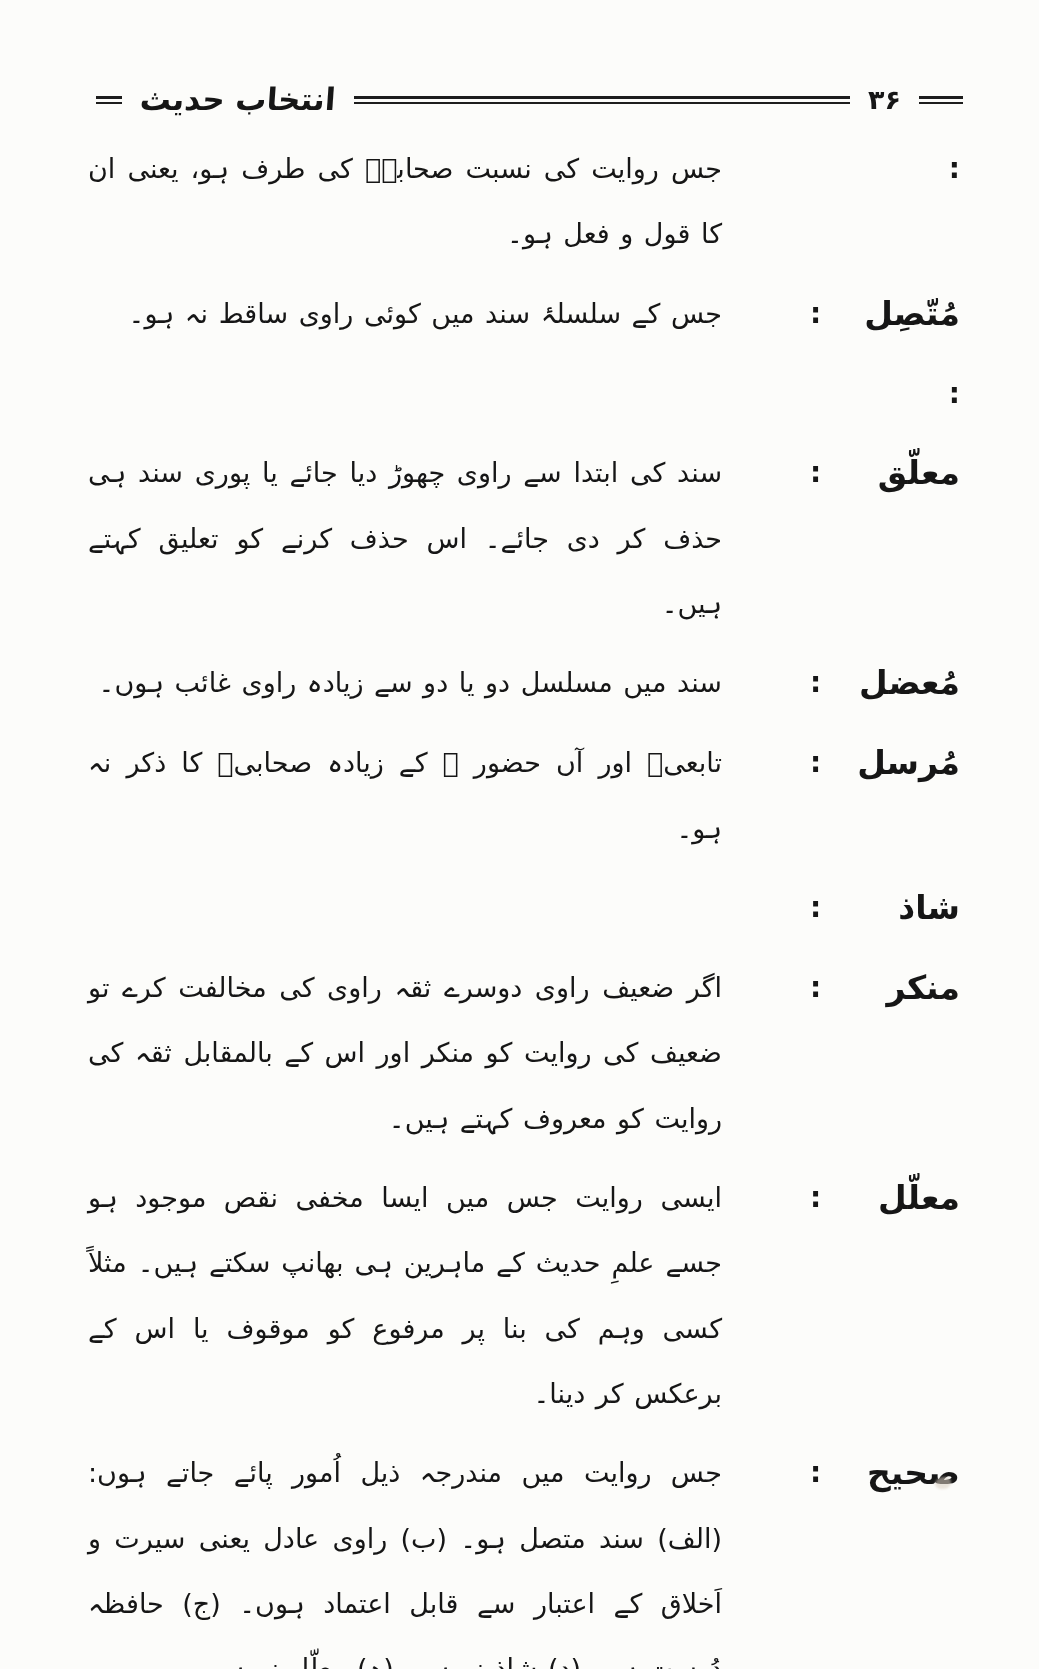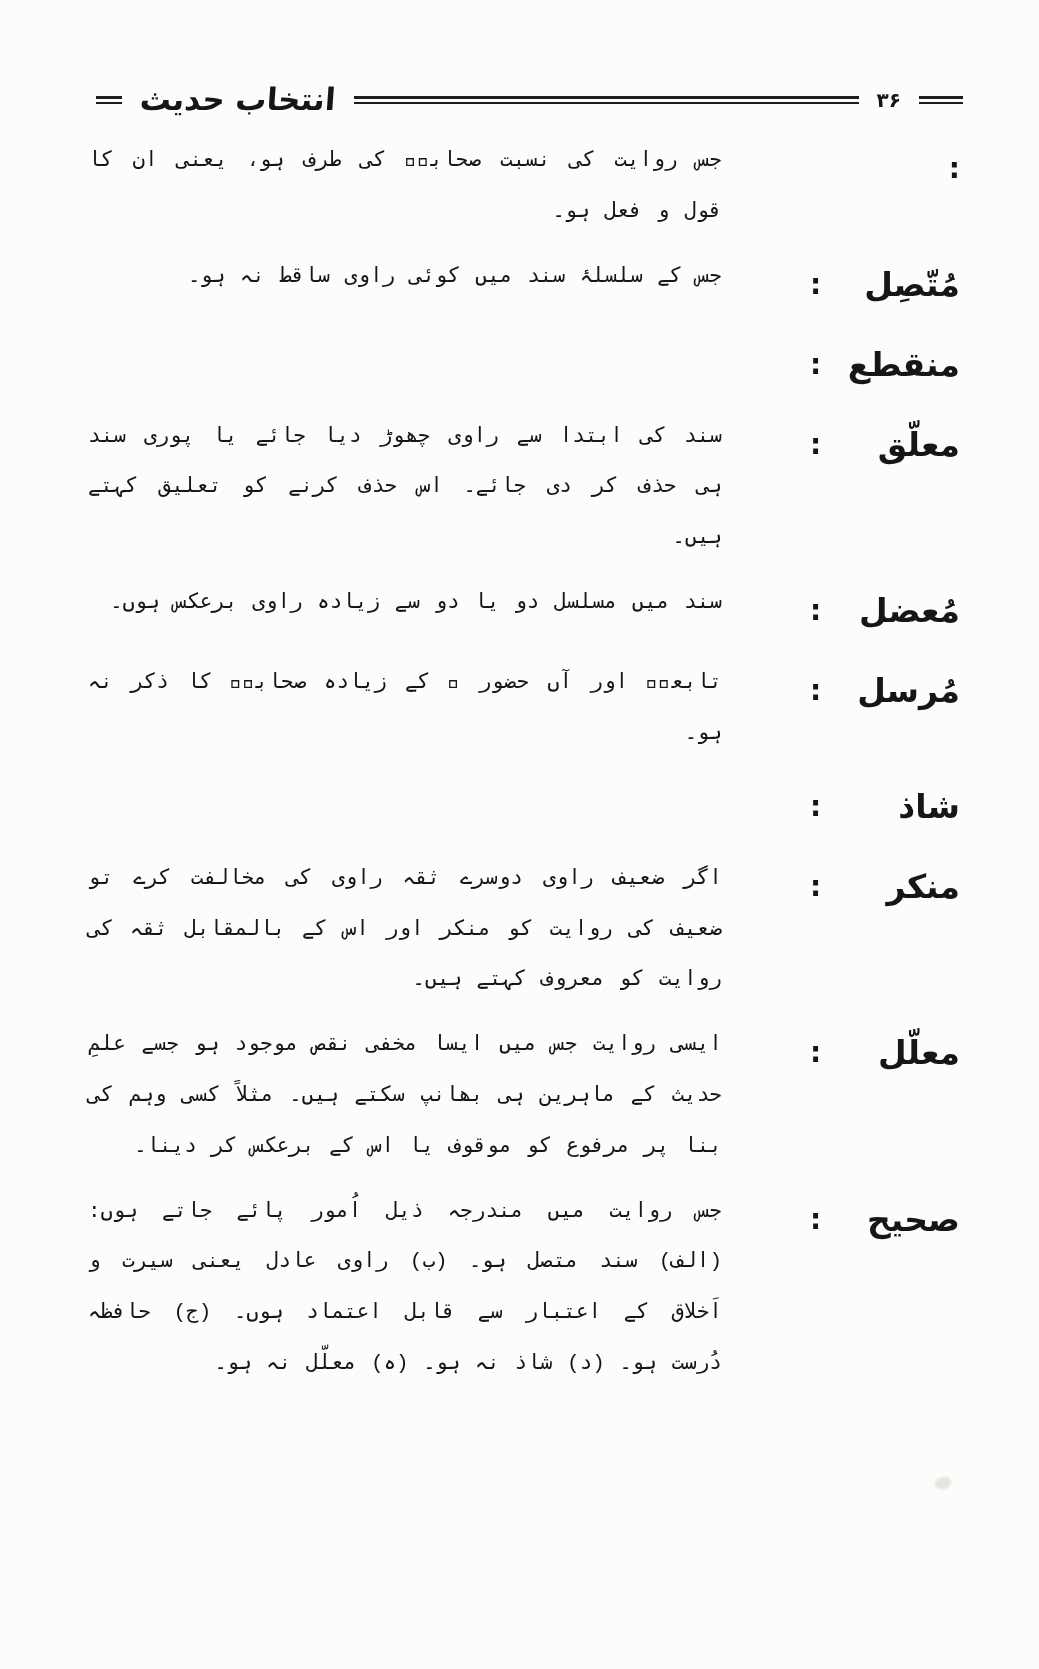--- a/index.html
+++ b/index.html
@@ -25,21 +25,21 @@
   .rule{
     height:8px;
     border-top:3px solid #1d1d1d;
     border-bottom:2px solid #1d1d1d;
     box-sizing:border-box;
   }
   .rule.short-l{width:44px;}
   .rule.short-r{width:26px;}
   .rule.mid{flex:1;}
   .page-num{
-    font-size:20px;font-weight:bold;line-height:1;
+    font-size:27px;font-weight:bold;line-height:1;
     padding:0 4px;direction:rtl;white-space:nowrap;
   }
   .book-title{
     font-size:31px;font-weight:bold;line-height:1;
     padding:0 4px;direction:rtl;white-space:nowrap;
     transform:skewX(-4deg);
   }
   
   .content{
     position:absolute;
@@ -59,26 +59,25 @@
     align-items:flex-start;
     font-weight:bold;
     font-size:33px;
     line-height:2.0;
     white-space:nowrap;
   }
   .term{letter-spacing:0.5px;}
   .colon{font-size:28px;line-height:2.35;}
   .def{
     flex:1;
-    font-size:21px;
+    font-size:27px;
     line-height:2.42;
     text-align:justify;
     text-align-last:right;
     word-spacing:2px;
-    font-family:Liberation Mono, monospace;
   }
   
   .artifact{
     position:absolute;
     right:88px;bottom:180px;
     width:16px;height:12px;
     background:#d9cfc2;
     border-radius:60% 40% 55% 45%;
     opacity:.55;
     filter:blur(1px);
@@ -109,39 +108,38 @@
     <div class="entry">
       <div class="term-cell">
         <span class="term">مُتّصِل</span>
         <span class="colon">:</span>
       </div>
       <div class="def">جس کے سلسلۂ سند میں کوئی راوی ساقط نہ ہو۔</div>
     </div>
 
     <div class="entry">
       <div class="term-cell">
-        <span class="term">منقطع</span>
         <span class="colon">:</span>
       </div>
     </div>
 
     <div class="entry">
       <div class="term-cell">
         <span class="term">معلّق</span>
         <span class="colon">:</span>
       </div>
       <div class="def">سند کی ابتدا سے راوی چھوڑ دیا جائے یا پوری سند ہی حذف کر دی جائے۔ اس حذف کرنے کو تعلیق کہتے ہیں۔</div>
     </div>
 
     <div class="entry">
       <div class="term-cell">
         <span class="term">مُعضل</span>
         <span class="colon">:</span>
       </div>
-      <div class="def">سند میں مسلسل دو یا دو سے زیادہ راوی برعکس ہوں۔</div>
+      <div class="def">سند میں مسلسل دو یا دو سے زیادہ راوی غائب ہوں۔</div>
     </div>
 
     <div class="entry">
       <div class="term-cell">
         <span class="term">مُرسل</span>
         <span class="colon">:</span>
       </div>
       <div class="def">تابعیؒ اور آں حضور ﷺ کے زیادہ صحابیؓ کا ذکر نہ ہو۔</div>
     </div>
 

